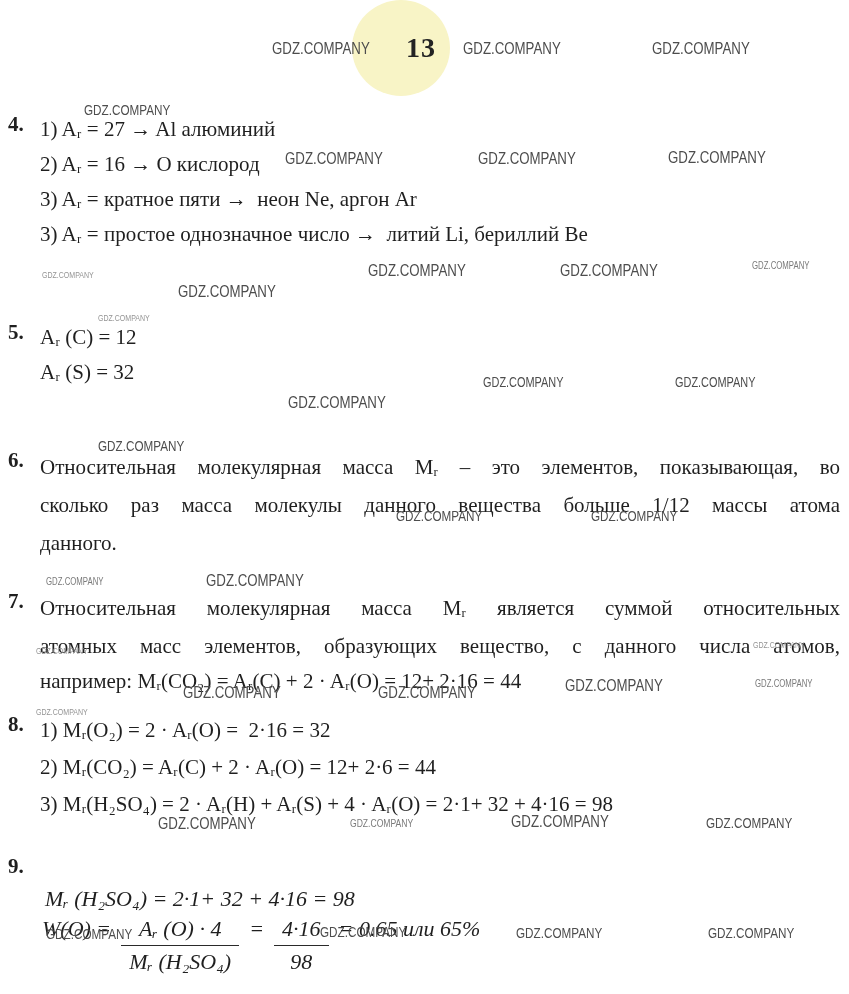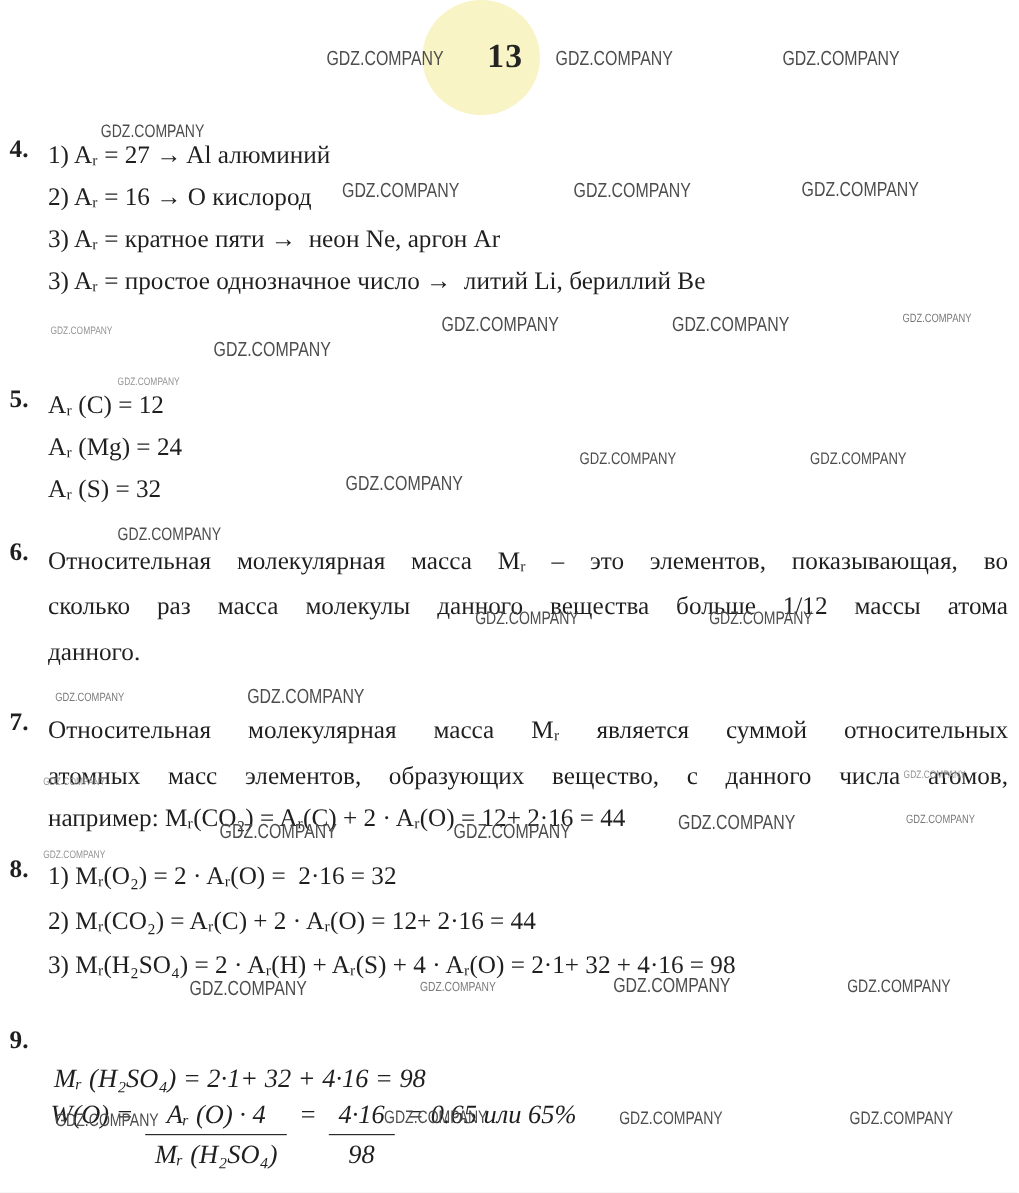--- a/index.html
+++ b/index.html
@@ -93,21 +93,20 @@
       <div class="line">2) Aᵣ = 16 → О кислород</div>
       <div class="line">3) Aᵣ = кратное пяти →  неон Ne, аргон Ar</div>
       <div class="line">3) Aᵣ = простое однозначное число →  литий Li, бериллий Be</div>
     </div>
   </div>
 
   <div class="item" style="top:320px">
     <div class="no">5.</div>
     <div class="body">
       <div class="line">Aᵣ (C) = 12</div>
-      <div class="line">Aᵣ (Mg) = 24</div>
       <div class="line">Aᵣ (S) = 32</div>
     </div>
   </div>
 
   <div class="item para" style="top:448px">
     <div class="no">6.</div>
     <div class="body">
       <div class="line jline">Относительная молекулярная масса Mᵣ – это элементов, показывающая, во</div>
       <div class="line jline">сколько раз масса молекулы данного вещества больше 1/12 массы атома</div>
       <div class="line">данного.</div>
@@ -120,21 +119,21 @@
       <div class="line jline">Относительная молекулярная масса Mᵣ является суммой относительных</div>
       <div class="line jline">атомных масс элементов, образующих вещество, с данного числа атомов,</div>
       <div class="line" style="line-height:33px">например: Mᵣ(CO₂) = Aᵣ(C) + 2 · Aᵣ(O) = 12+ 2·16 = 44</div>
     </div>
   </div>
 
   <div class="item" style="top:712px">
     <div class="no">8.</div>
     <div class="body">
       <div class="line" style="line-height:37px">1) Mᵣ(O₂) = 2 · Aᵣ(O) =  2·16 = 32</div>
-      <div class="line" style="line-height:37px">2) Mᵣ(CO₂) = Aᵣ(C) + 2 · Aᵣ(O) = 12+ 2·16 = 44</div>
+      <div class="line" style="line-height:37px">2) Mᵣ(CO₂) = Aᵣ(C) + 2 · Aᵣ(O) = 12+ 2·6 = 44</div>
       <div class="line" style="line-height:37px">3) Mᵣ(H₂SO₄) = 2 · Aᵣ(H) + Aᵣ(S) + 4 · Aᵣ(O) = 2·1+ 32 + 4·16 = 98</div>
     </div>
   </div>
 
   <div class="item" style="top:854px">
     <div class="no">9.</div>
     <div class="body"></div>
   </div>
 
   <div class="f9-line1 math">Mᵣ (H₂SO₄) = 2·1+ 32 + 4·16 = 98</div>

